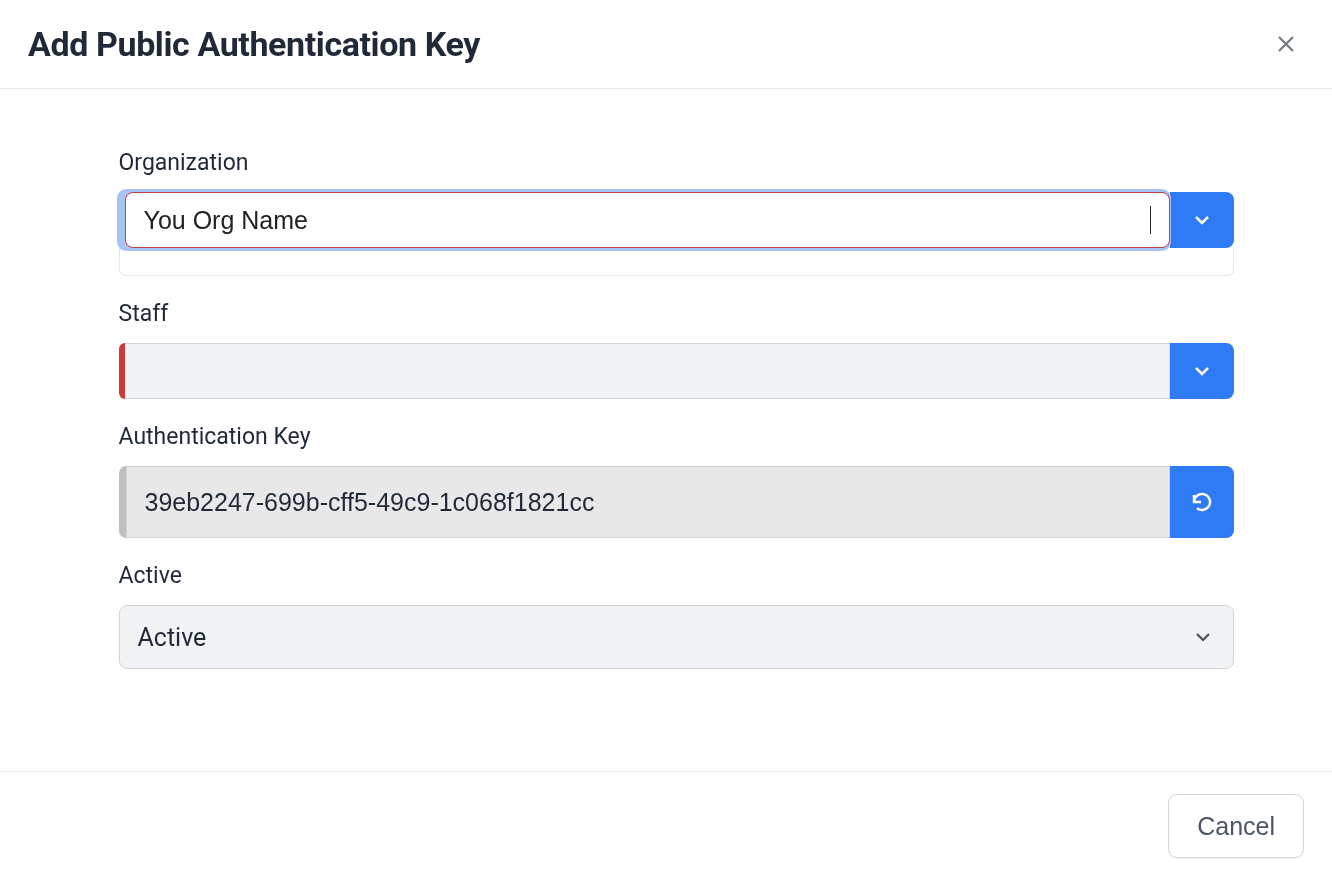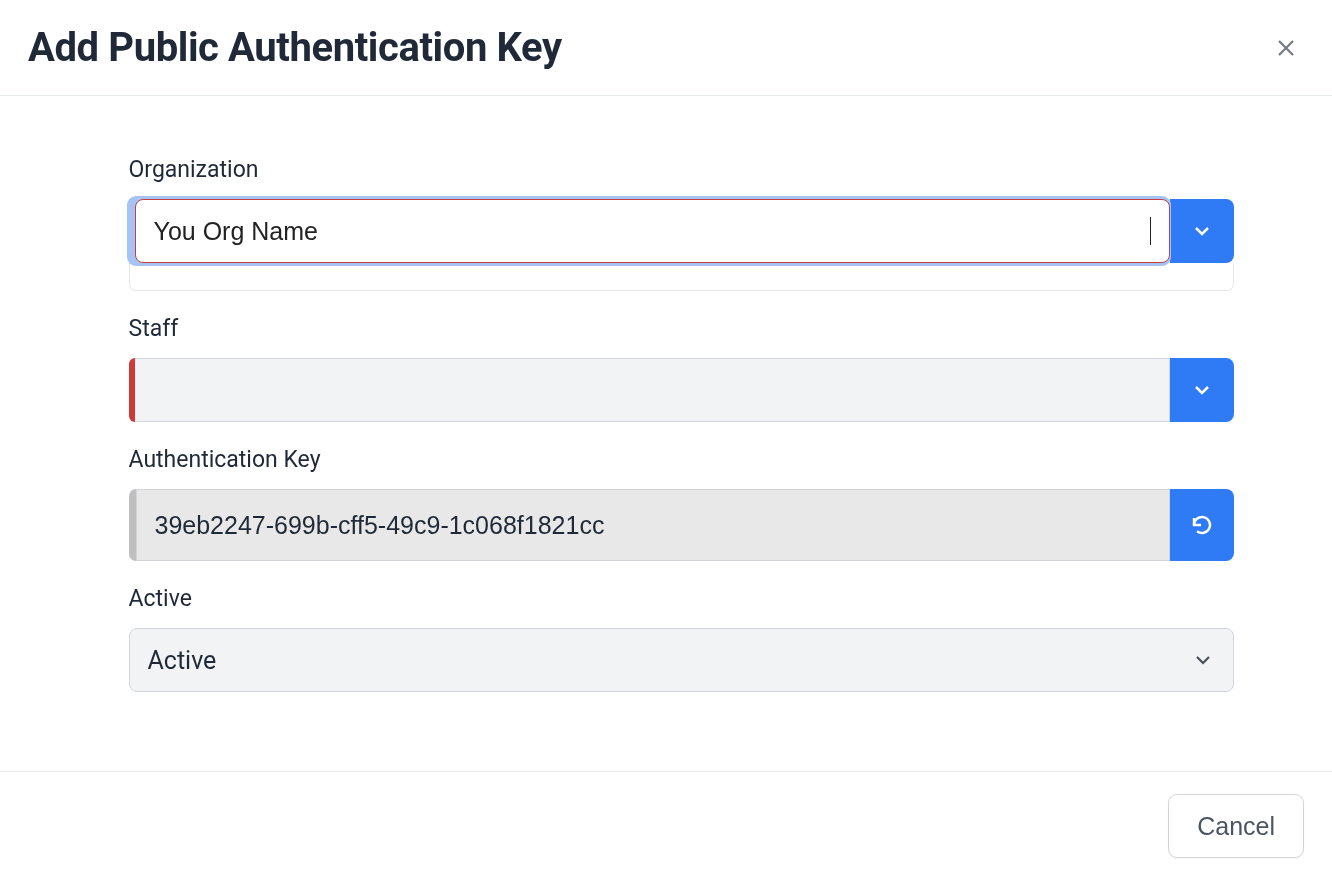--- a/index.html
+++ b/index.html
@@ -20,43 +20,43 @@
   *{box-sizing:border-box;}
   html,body{margin:0;padding:0;width:1332px;height:880px;background:#fff;font-family:-apple-system,BlinkMacSystemFont,"Segoe UI",Roboto,Helvetica,Arial,sans-serif;color:var(--text);}
 
   .dialog{width:1332px;height:880px;display:flex;flex-direction:column;}
 
   .header{
     display:flex;align-items:center;justify-content:space-between;
     padding:24px 28px 24px 28px;
     border-bottom:1px solid var(--divider);
   }
-  .title{font-size:40px;font-weight:700;letter-spacing:-0.4px;}
+  .title{font-size:34px;font-weight:700;letter-spacing:-0.4px;}
   .close{
     width:36px;height:36px;display:flex;align-items:center;justify-content:center;
     color:#757b83;cursor:pointer;border:none;background:transparent;border-radius:6px;
   }
   .close svg{width:26px;height:26px;stroke:currentColor;stroke-width:2.2;fill:none;}
 
   .body{flex:1;overflow:auto;padding:60px 48px 30px 48px;}
   .form{max-width:1135px;margin:0 auto;padding-left:20px;padding-right:0;}
 
-  .field-block{margin-bottom:24px;margin-left:10px;}
+  .field-block{margin-bottom:24px;}
   .label{font-size:23px;color:var(--text);margin-bottom:16px;font-weight:400;}
 
   .combo{
     position:relative;display:flex;align-items:stretch;width:100%;
   }
   .combo .error-strip{
     width:6px;background:var(--red);border-radius:4px 0 0 4px;flex:0 0 auto;
   }
   .combo .input-wrap{
     flex:1;display:flex;align-items:center;
     background:var(--bg-field);
-    height:64px;
+    height:56px;
   }
   .combo .input-wrap.focused{
     position:relative;
   }
   .combo .input-wrap.focused::before{
     content:"";position:absolute;inset:-3px -1px -3px -8px;border-radius:9px;
     background:var(--focus-ring);z-index:0;
   }
   .combo .input-wrap.focused .focus-inner{
     position:relative;z-index:1;flex:1;height:100%;display:flex;align-items:center;

